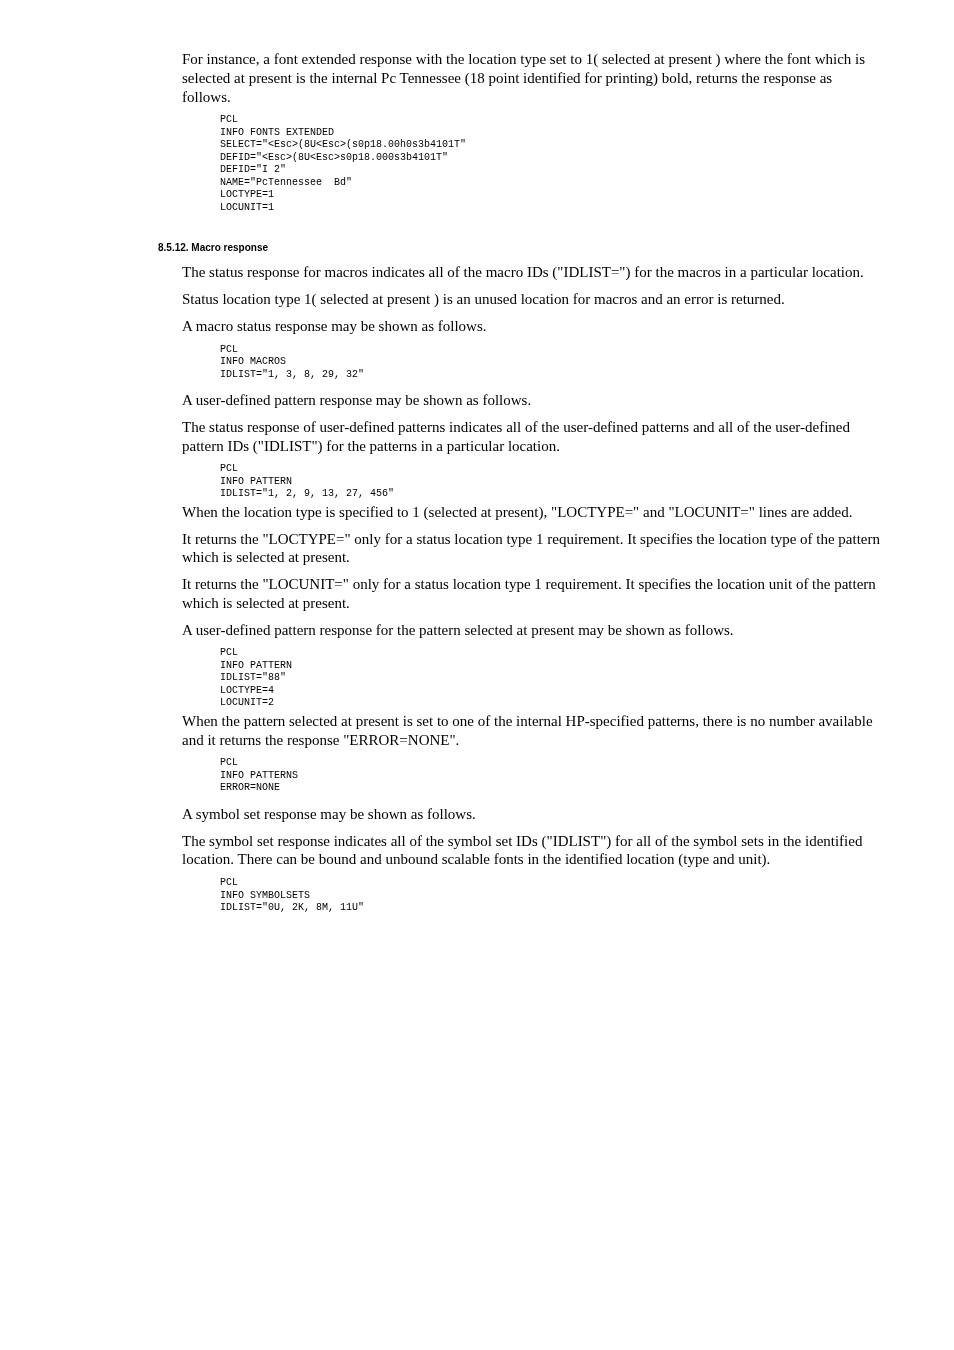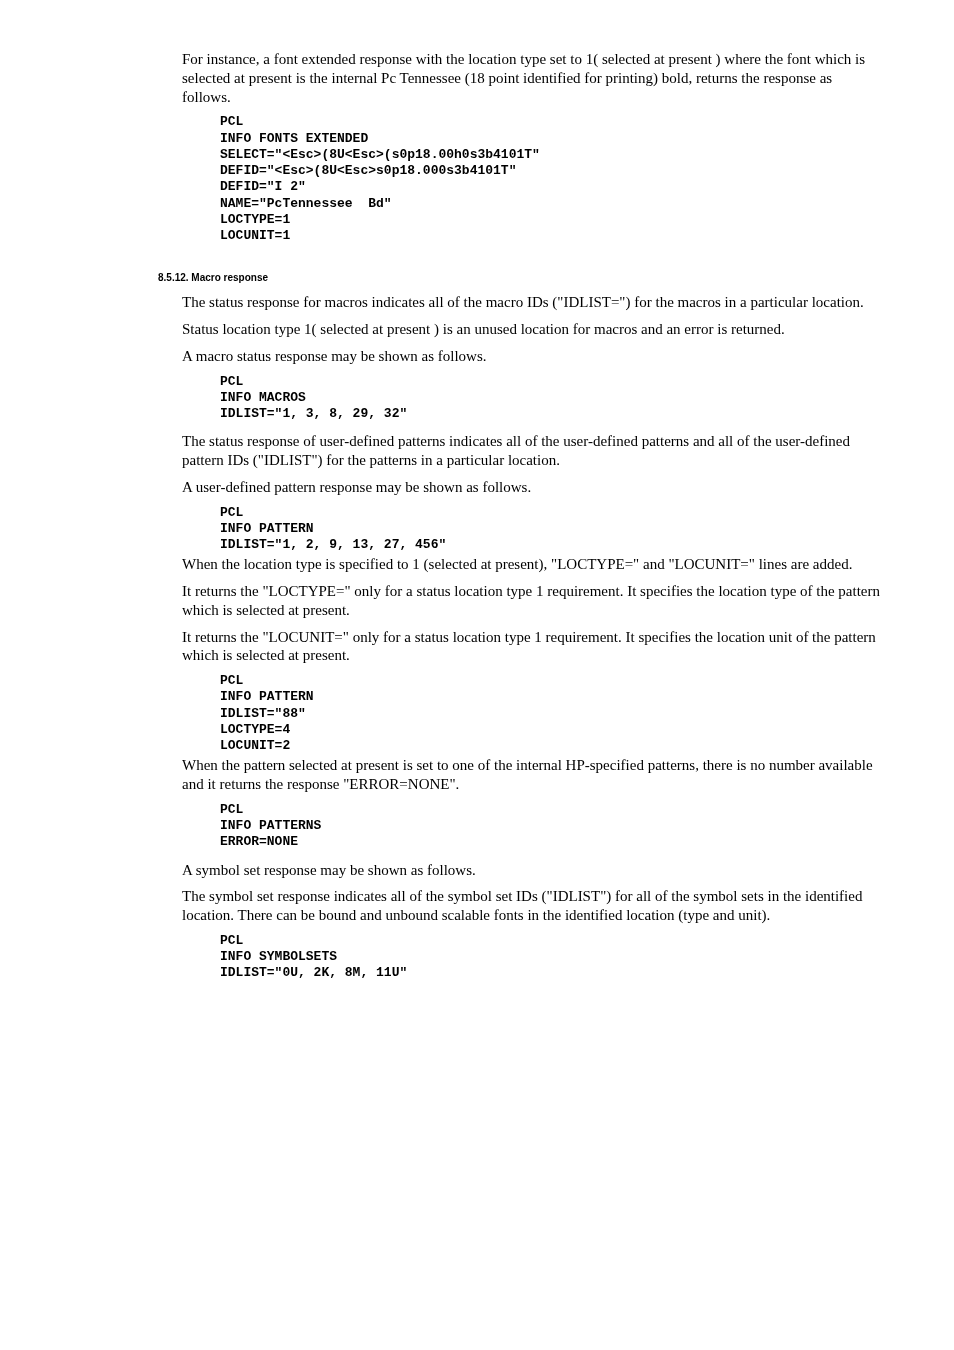--- a/index.html
+++ b/index.html
@@ -15,25 +15,24 @@
     box-sizing: border-box;
   }
   .body-text {
     font-size: 15px;
     line-height: 1.25;
     margin: 0 0 8px 80px;
   }
   .body-text.first { margin-top: 0; }
   pre.code {
     font-family: "Courier New", Courier, monospace;
-    font-size: 13px;
+    font-size: 10px;
     line-height: 1.25;
     margin: 4px 0 10px 118px;
     white-space: pre;
-    font-weight: bold;
   }
   h3.section-heading {
     font-family: Arial, Helvetica, sans-serif;
     font-size: 10px;
     font-weight: bold;
     margin: 28px 0 10px 56px;
   }
   .footer {
     font-family: Arial, Helvetica, sans-serif;
     font-style: italic;
@@ -62,30 +61,31 @@
 
   <p class="body-text">The status response for macros indicates all of the macro IDs ("IDLIST=") for the macros in a particular location.</p>
   <p class="body-text">Status location type 1( selected at present ) is an unused location for macros and an error is returned.</p>
   <p class="body-text">A macro status response may be shown as follows.</p>
 
   <pre class="code">PCL
 INFO MACROS
 IDLIST="1, 3, 8, 29, 32"</pre>
 
 
+  <p class="body-text">A user-defined pattern response may be shown as follows.</p>
   <p class="body-text">The status response of user-defined patterns indicates all of the user-defined patterns and all of the user-defined pattern IDs ("IDLIST") for the patterns in a particular location.</p>
-  <p class="body-text">A user-defined pattern response may be shown as follows.</p>
 
   <pre class="code" style="margin-bottom:2px;">PCL
 INFO PATTERN
 IDLIST="1, 2, 9, 13, 27, 456"</pre>
 
   <p class="body-text">When the location type is specified to 1 (selected at present), "LOCTYPE=" and "LOCUNIT=" lines are added.</p>
   <p class="body-text">It returns the "LOCTYPE=" only for a status location type 1 requirement. It specifies the location type of the pattern which is selected at present.</p>
   <p class="body-text">It returns the "LOCUNIT=" only for a status location type 1 requirement. It specifies the location unit of the pattern which is selected at present.</p>
+  <p class="body-text">A user-defined pattern response for the pattern selected at present may be shown as follows.</p>
 
   <pre class="code" style="margin-bottom:2px;">PCL
 INFO PATTERN
 IDLIST="88"
 LOCTYPE=4
 LOCUNIT=2</pre>
 
   <p class="body-text">When the pattern selected at present is set to one of the internal HP-specified patterns, there is no number available and it returns the response "ERROR=NONE".</p>
 
   <pre class="code">PCL

